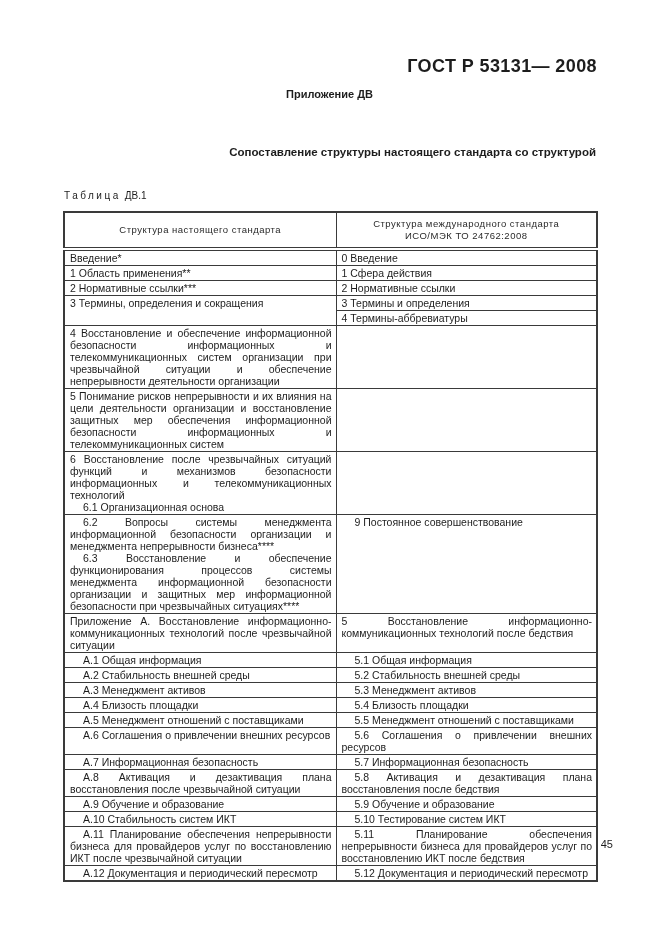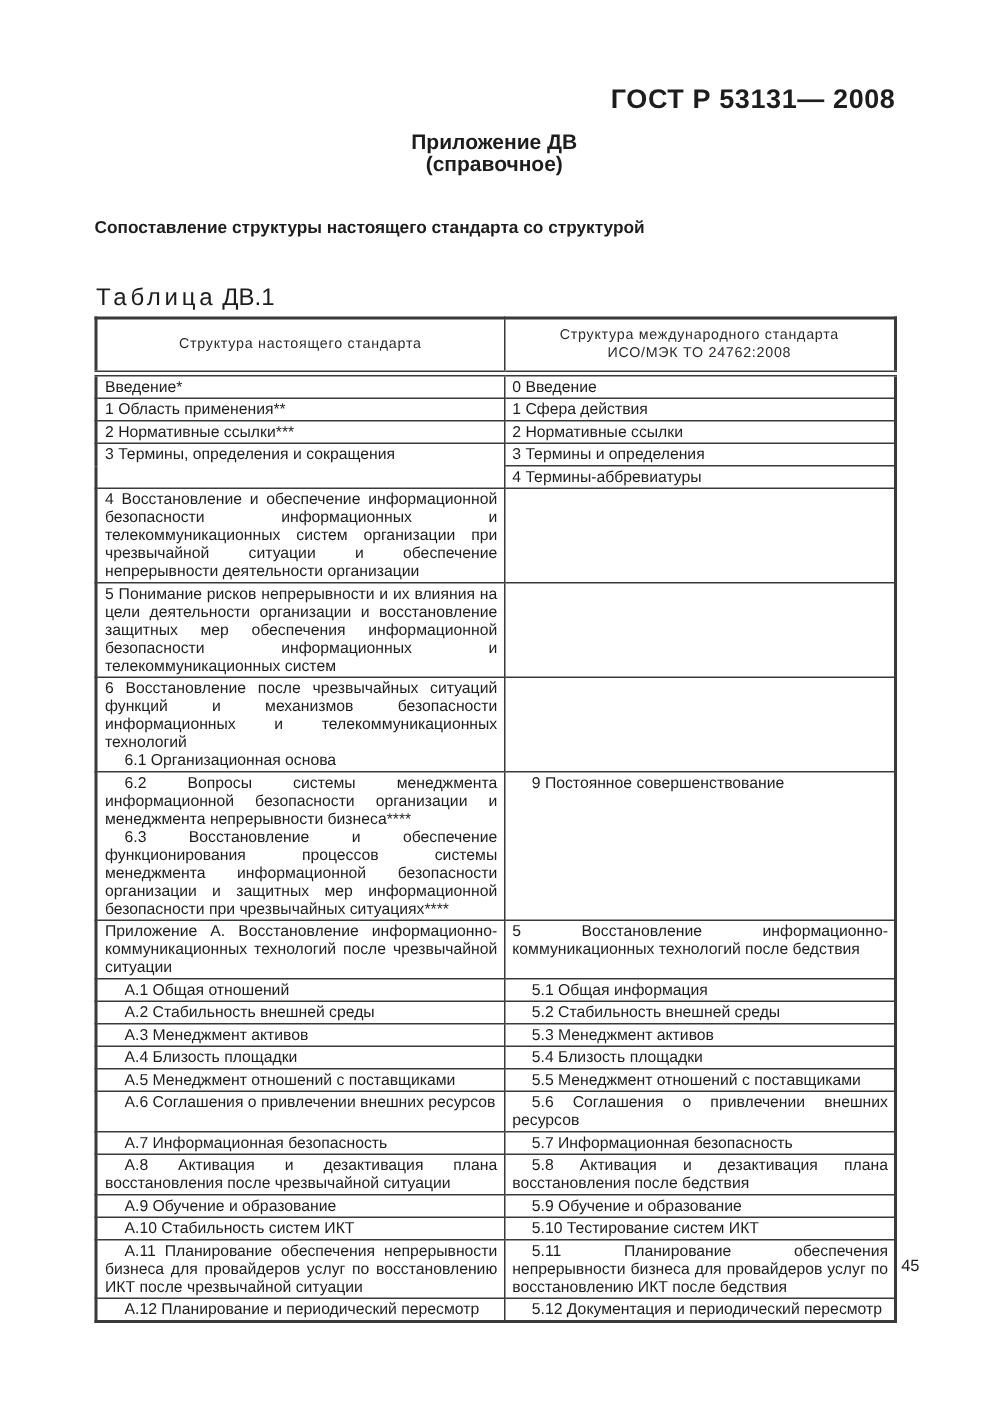--- a/index.html
+++ b/index.html
@@ -13,28 +13,28 @@
     width:662px;height:936px;position:relative;overflow:hidden;
     font-family:"Liberation Sans","DejaVu Sans",sans-serif;
     color:var(--ink);background:var(--paper);
   }
   .doc-number{
     position:absolute;top:56px;right:65px;
     font-size:18px;font-weight:bold;letter-spacing:0.4px;white-space:pre;
   }
   .appendix{
     position:absolute;top:87px;left:63px;width:533px;
-    text-align:center;font-weight:bold;font-size:14px;line-height:15px;
+    text-align:center;font-weight:bold;font-size:11px;line-height:15px;
   }
   .doc-title{
     position:absolute;top:145px;left:63px;width:533px;
-    text-align:left;font-weight:bold;font-size:11.5px;line-height:15px;
+    text-align:right;font-weight:bold;font-size:11.5px;line-height:15px;
   }
   .table-label{
-    position:absolute;top:190px;left:64px;font-size:16px;
+    position:absolute;top:190px;left:64px;font-size:10px;
   }
   .table-label .spaced{letter-spacing:2.5px;margin-right:4px;}
   table.gost{
     position:absolute;top:211px;left:63px;width:533px;
     border-collapse:collapse;table-layout:fixed;
     border:2px solid var(--line);
     font-size:10.5px;line-height:12px;color:var(--ink);
   }
   table.gost th{
     border:1px solid var(--line);
@@ -58,21 +58,20 @@
     position:absolute;top:838px;right:49px;font-size:11px;
   }
 </style>
 </head>
 <body>
 
 <div class="doc-number">ГОСТ Р 53131— 2008</div>
 
 <div class="appendix">
   <div>Приложение ДВ</div>
-  <div>(справочное)</div>
 </div>
 
 <div class="doc-title">
   <div>Сопоставление структуры настоящего стандарта со структурой</div>
 </div>
 
 <div class="table-label">
   <span class="spaced">Таблица</span><span>ДВ.1</span>
 </div>
 
@@ -159,21 +158,21 @@
       <tr>
         <td class="nb nb-first">
           <div class="para">Приложение А. Восстановление информационно-ком­муникационных технологий после чрезвычайной ситуа­ции</div>
         </td>
         <td class="nb nb-first">
           <div class="para">5 Восстановление информационно-коммуникацион­ных технологий после бедствия</div>
         </td>
       </tr>
       <tr>
         <td class="nb">
-          <div class="para ind">А.1 Общая отношений</div>
+          <div class="para ind">А.1 Общая информация</div>
         </td>
         <td class="nb">
           <div class="para ind">5.1 Общая информация</div>
         </td>
       </tr>
       <tr>
         <td class="nb">
           <div class="para ind">А.2 Стабильность внешней среды</div>
         </td>
         <td class="nb">
@@ -247,21 +246,21 @@
       <tr>
         <td class="nb">
           <div class="para ind">А.11 Планирование обеспечения непрерывности биз­неса для провайдеров услуг по восстановлению ИКТ пос­ле чрезвычайной ситуации</div>
         </td>
         <td class="nb">
           <div class="para ind">5.11 Планирование обеспечения непрерывности бизнеса для провайдеров услуг по восстановлению ИКТ после бедствия</div>
         </td>
       </tr>
       <tr>
         <td class="nb nb-last">
-          <div class="para ind">А.12 Планирование и периодический пересмотр</div>
+          <div class="para ind">А.12 Документация и периодический пересмотр</div>
         </td>
         <td class="nb nb-last">
           <div class="para ind">5.12 Документация и периодический пересмотр</div>
         </td>
       </tr>
     </tbody>
 </table>
 
 <div class="page-number">45</div>
 

